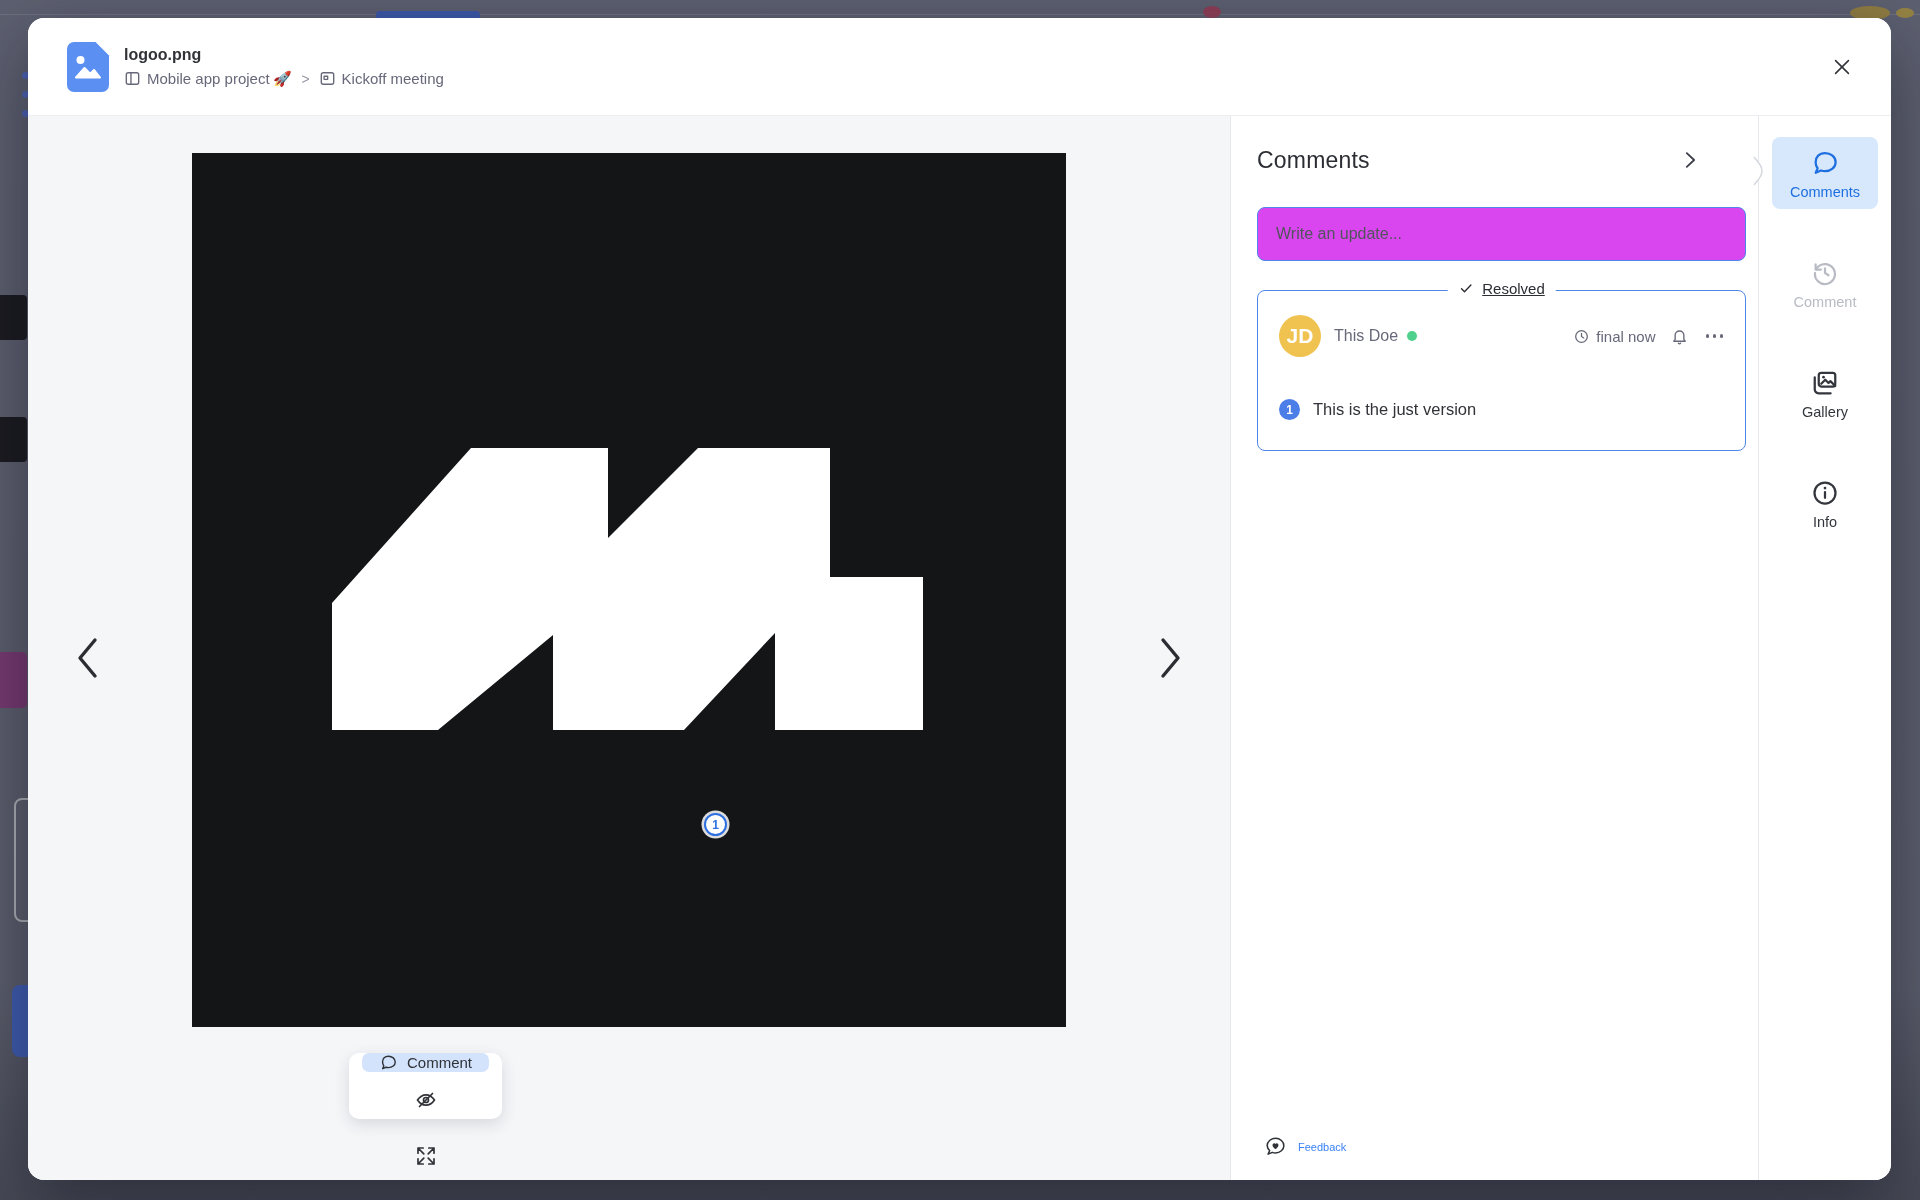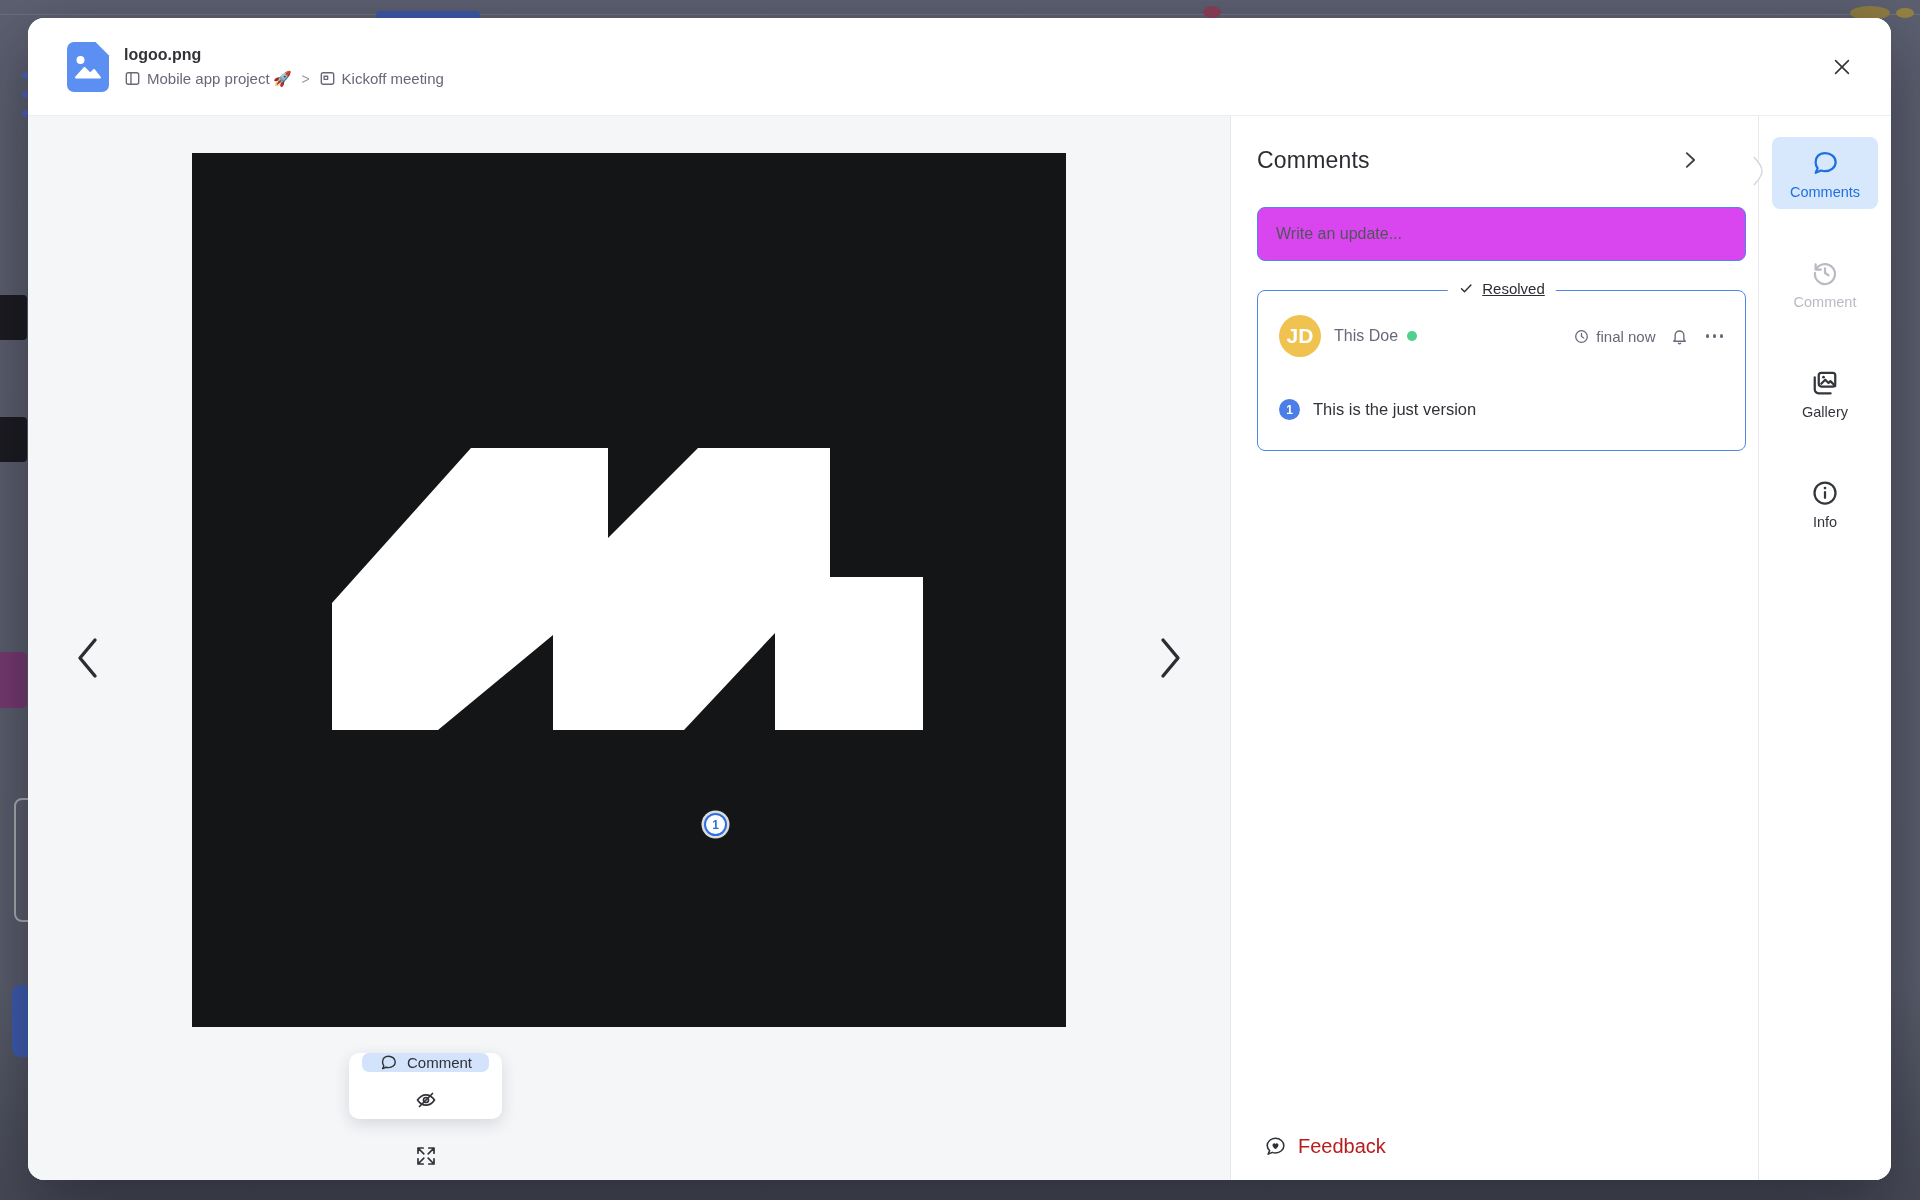--- a/index.html
+++ b/index.html
@@ -108,21 +108,21 @@
   .dots i { width:3.5px; height:3.5px; border-radius:50%; background:#676879; }
   .comment-body { display:flex; align-items:center; gap:13px; margin-top:42px; }
   .num-badge {
     width:21px; height:21px; border-radius:50%; background:#4c7ee8; color:#fff; font-size:12px; font-weight:bold;
     display:flex; align-items:center; justify-content:center; flex:0 0 21px; cursor:pointer;
   }
   .comment-text { font-size:16.5px; color:#323338; }
 
   .panel-spacer { flex:1; }
   .feedback-row { display:flex; align-items:center; gap:11px; padding-left:7px; cursor:pointer; width:max-content; }
-  .feedback-label { font-size:20px; color:#b91c1c; }
+  .feedback-label { font-size:11px; color:#3b82f6; }
 
   
   .side-tabs {
     width:133px; flex:0 0 133px; background:#fff; border-left:1px solid #e6e8ee;
     display:flex; flex-direction:column; align-items:center; padding-top:21px; gap:38px; position:relative;
   }
   .divider-handle { position:absolute; left:-7px; top:40px; color:#d3d6dd; }
   .tab { width:106px; border-radius:8px; display:flex; flex-direction:column; align-items:center; padding:11px 0 9px; cursor:pointer; gap:6px; }
   .tab .tlabel { font-size:14.5px; }
   .tab-active { background:#d7e8fc; color:#1f6fe0; }

